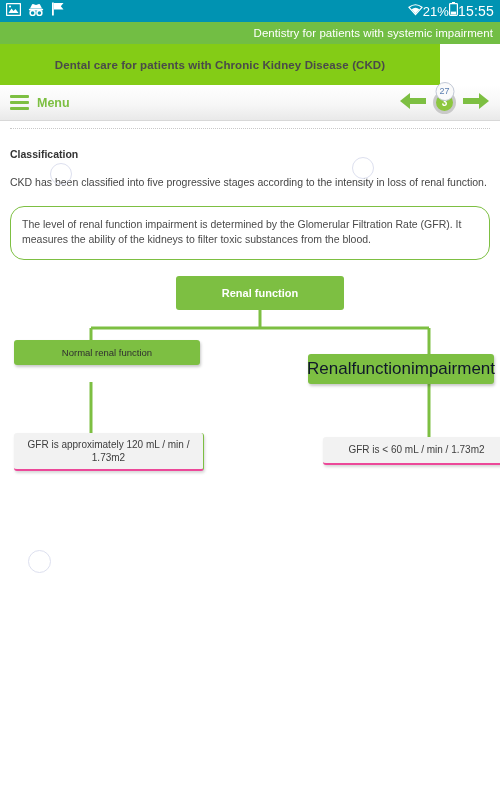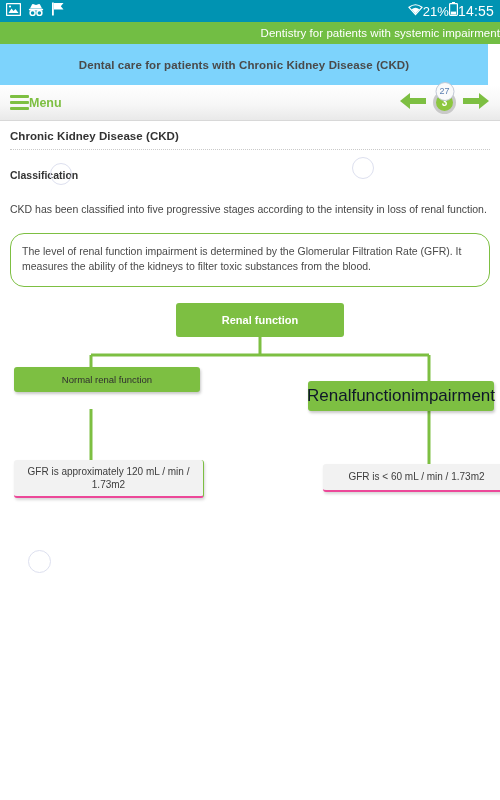--- a/index.html
+++ b/index.html
@@ -45,34 +45,35 @@
   
   .appheader {
     position: absolute;
     top: 22px; left: 0;
     width: 500px;
     height: 22px;
     background: #72be44;
     display: flex;
     align-items: center;
     justify-content: flex-end;
+    padding-right: 7px;
   }
   .appheader-title {
     color: #ffffff;
     font-size: 11.5px;
     letter-spacing: 0.05px;
   }
 
   
   .coursebar {
     position: absolute;
     top: 44px; left: 0;
-    width: 488px;
+    width: 440px;
     height: 41px;
-    background: #7dd3fc;
+    background: #84cc16;
     display: flex;
     align-items: center;
     justify-content: center;
   }
   .coursebar-title {
     color: #4a4a4a;
     font-size: 11.5px;
     font-weight: bold;
     letter-spacing: 0.1px;
   }
@@ -85,21 +86,21 @@
     height: 36px;
     background: linear-gradient(to bottom, #ffffff 0%, #f7f7f7 55%, #e9e9e9 100%);
     border-bottom: 1px solid #d8d8d8;
     display: flex;
     align-items: center;
     padding: 0 10px;
   }
   .menu-btn {
     display: flex;
     align-items: center;
-    gap: 0;
+    gap: 8px;
     cursor: pointer;
   }
   .hamburger { width: 19px; display: flex; flex-direction: column; gap: 3px; }
   .hamburger span {
     display: block;
     height: 3px;
     width: 100%;
     background: #7dbf42;
     border-radius: 1px;
   }
@@ -176,21 +177,21 @@
     height: 0;
   }
 
   .subsection-title {
     margin-top: 19px;
     font-size: 10.5px;
     font-weight: bold;
     color: #333333;
   }
   .body-text {
-    margin-top: 21px;
+    margin-top: 15px;
     font-size: 10.5px;
     color: #454545;
     line-height: 1.35;
   }
 
   
   .wm-circle {
     position: absolute;
     border-radius: 50%;
     border: 1.5px solid #dde0ef;
@@ -326,21 +327,21 @@
         </svg>
       </span>
       <span class="sb-text">21%</span>
       <span class="sb-icon">
         <svg width="9" height="14" viewBox="0 0 9 14">
           <rect x="3" y="0" width="3" height="1.6" fill="#fff"></rect>
           <rect x="0.6" y="1.6" width="7.8" height="11.8" rx="0.8" fill="none" stroke="#fff" stroke-width="1.2"></rect>
           <rect x="1.9" y="9.6" width="5.2" height="2.9" fill="#fff"></rect>
         </svg>
       </span>
-      <span class="sb-clock">14:55</span>
+      <span class="sb-clock">15:55</span>
     </div>
   </div>
 
   <div class="appheader">
     <span class="appheader-title">Dentistry for patients with systemic impairment</span>
   </div>
 
   <div class="coursebar">
     <span class="coursebar-title">Dental care for patients with Chronic Kidney Disease (CKD)</span>
   </div>
@@ -376,21 +377,20 @@
       </span>
     </div>
   </div>
 
   <div class="content">
 
     <div class="wm-circle wm-a"></div>
     <div class="wm-circle wm-b"></div>
     <div class="wm-circle wm-c"></div>
 
-    <div class="section-title">Chronic Kidney Disease (CKD)</div>
     <div class="dotted-rule"></div>
 
     <div class="subsection-title">Classification</div>
     <div class="body-text">CKD has been classified into five progressive stages according to the intensity in loss of renal function.</div>
 
     <div class="infobox">The level of renal function impairment is determined by the Glomerular Filtration Rate (GFR). It measures the ability of the kidneys to filter toxic substances from the blood.</div>
 
     <div class="flow">
       <svg width="480" height="210">
 

